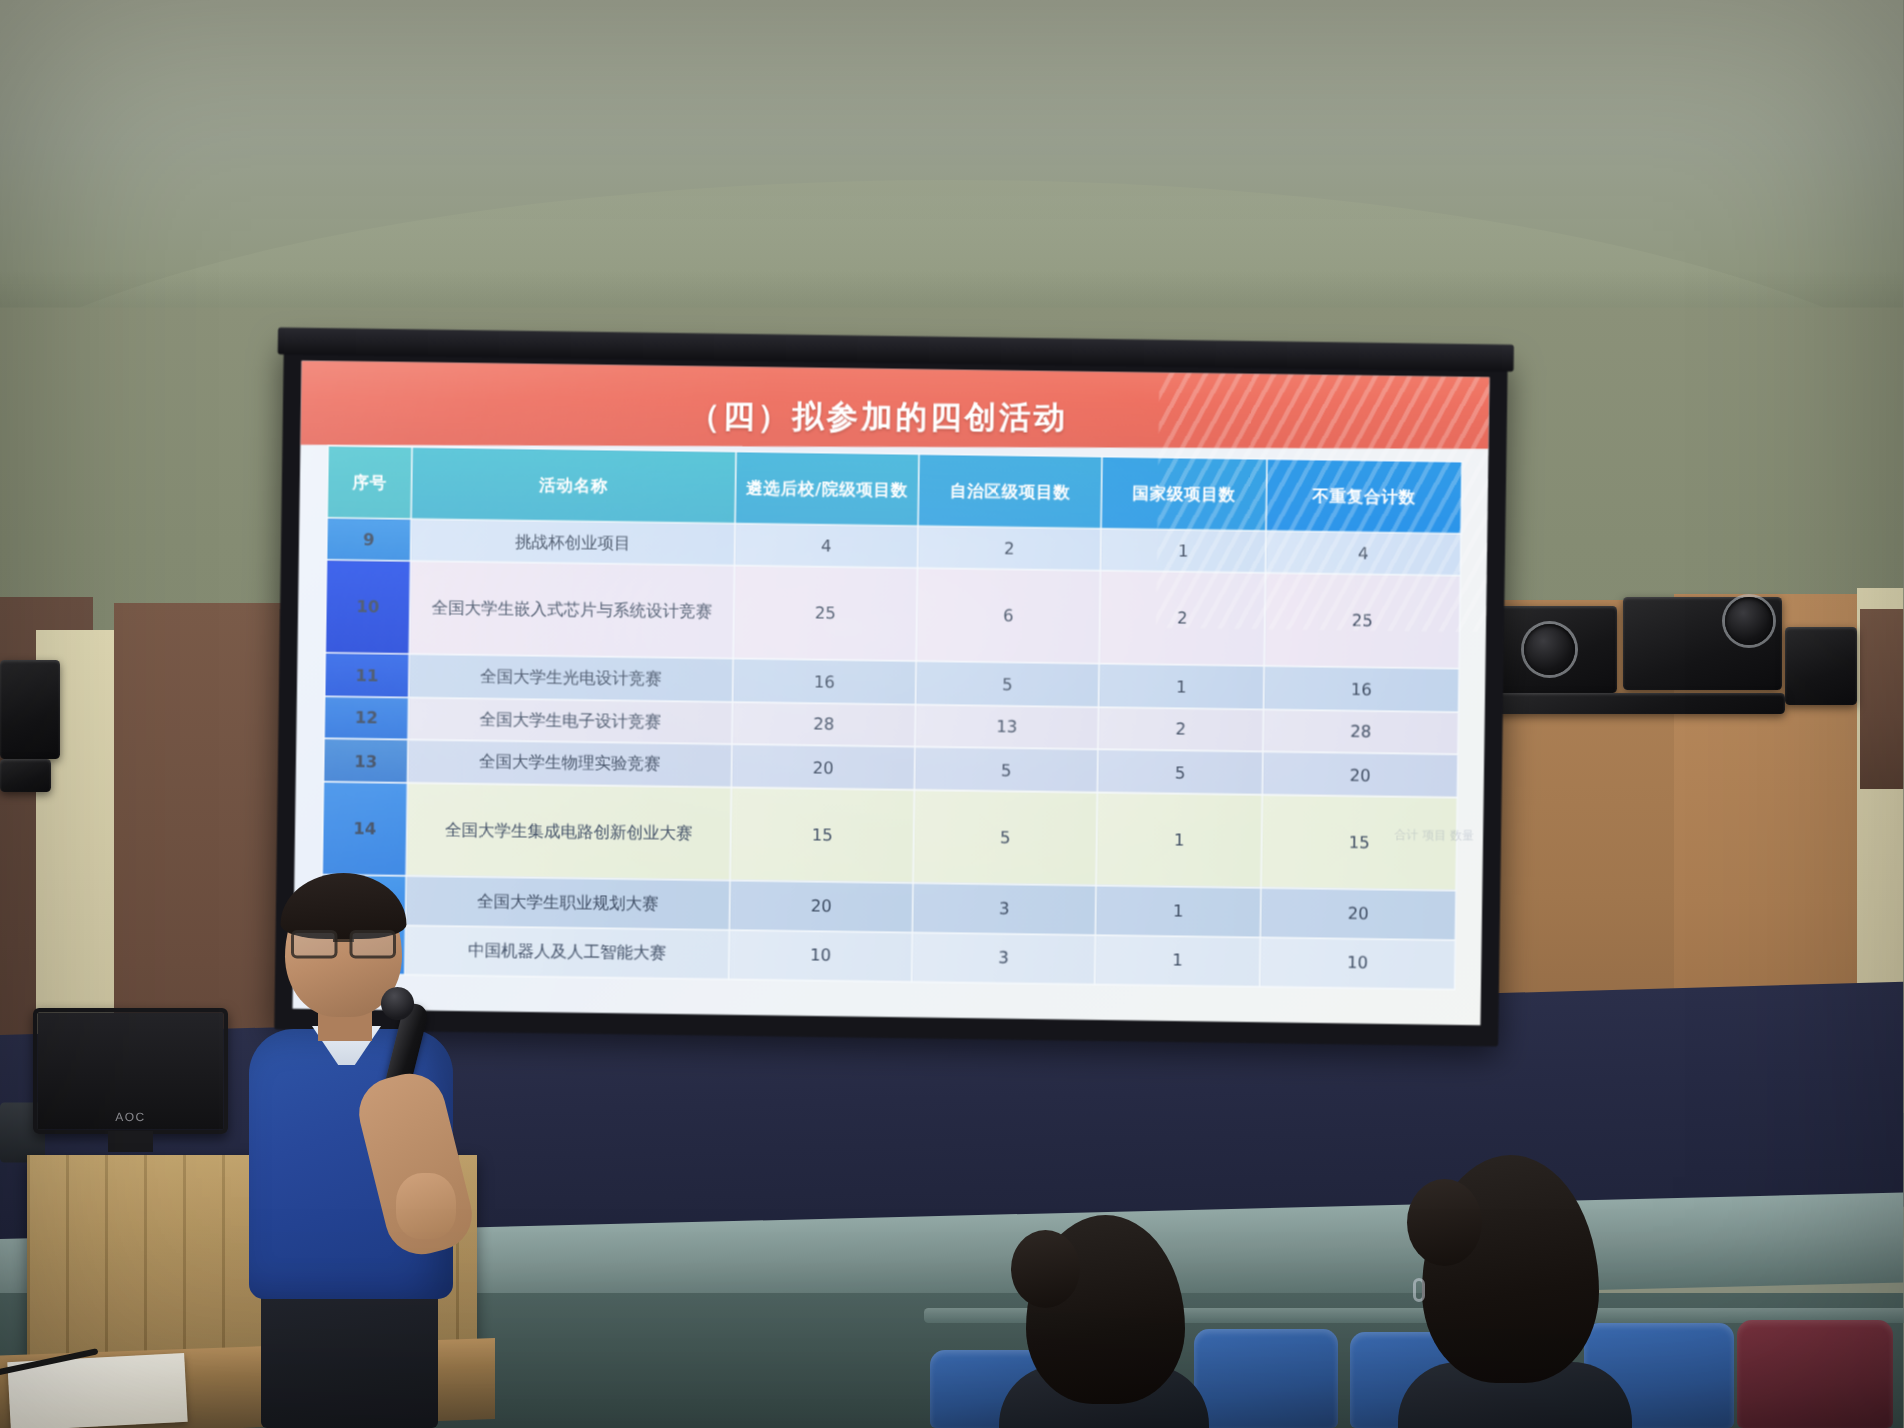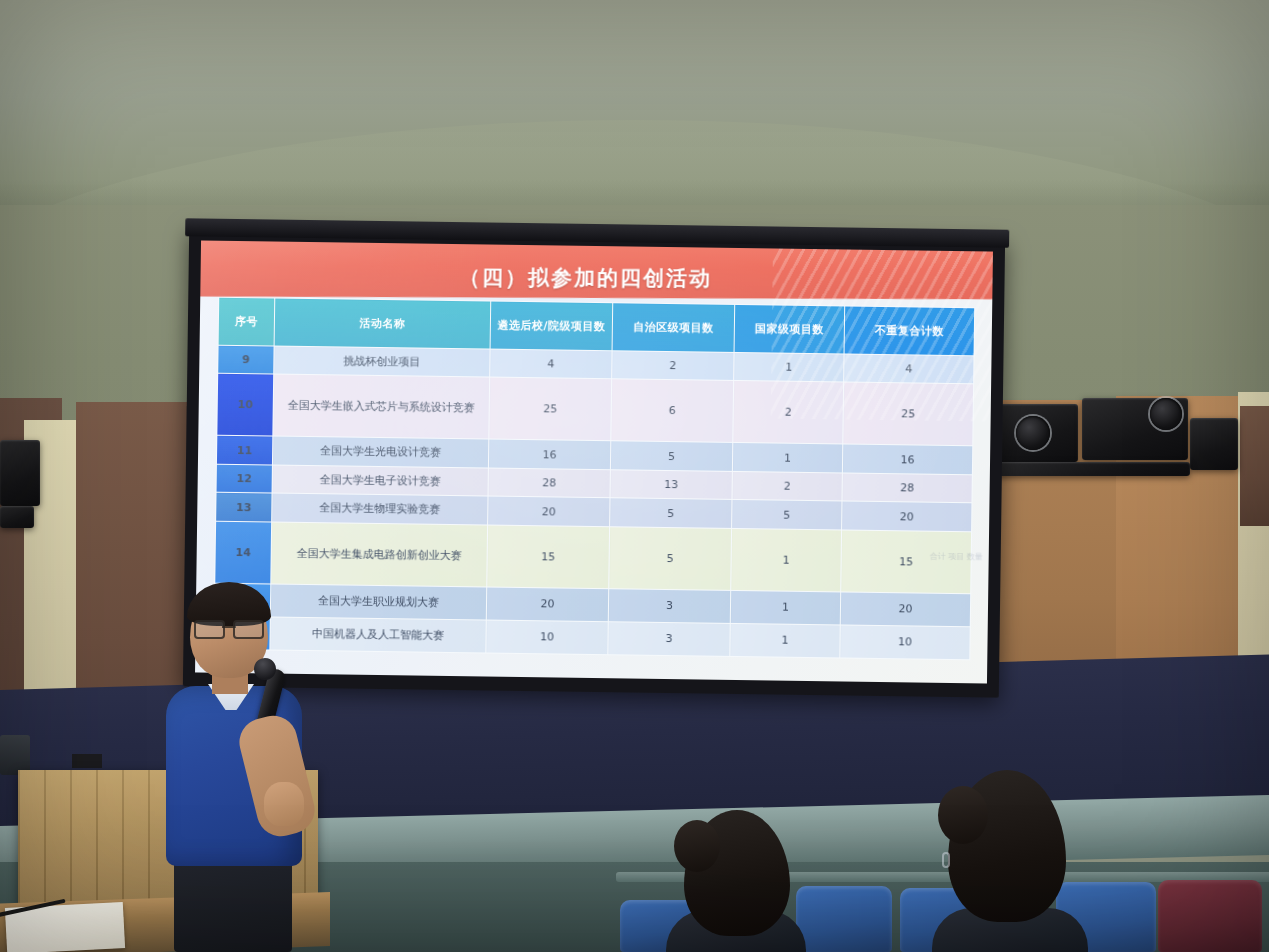--- a/index.html
+++ b/index.html
@@ -417,20 +417,23 @@
 数量</div>
       </div>
 
       <div class="light-wash"></div>
       <div class="glare"></div>
       <div class="screen-blur"></div>
     </div>
   </div>
 
   <div class="small-box"></div>
+  <div class="monitor">
+    <div class="monitor-logo">AOC</div>
+  </div>
   <div class="monitor-stand"></div>
   <div class="podium">
     <div class="podium-ribs"></div>
   </div>
   <div class="desk-surface"></div>
   <div class="papers"></div>
   <div class="mic-desk"></div>
 
   <div class="presenter">
     <div class="p-pants"></div>

